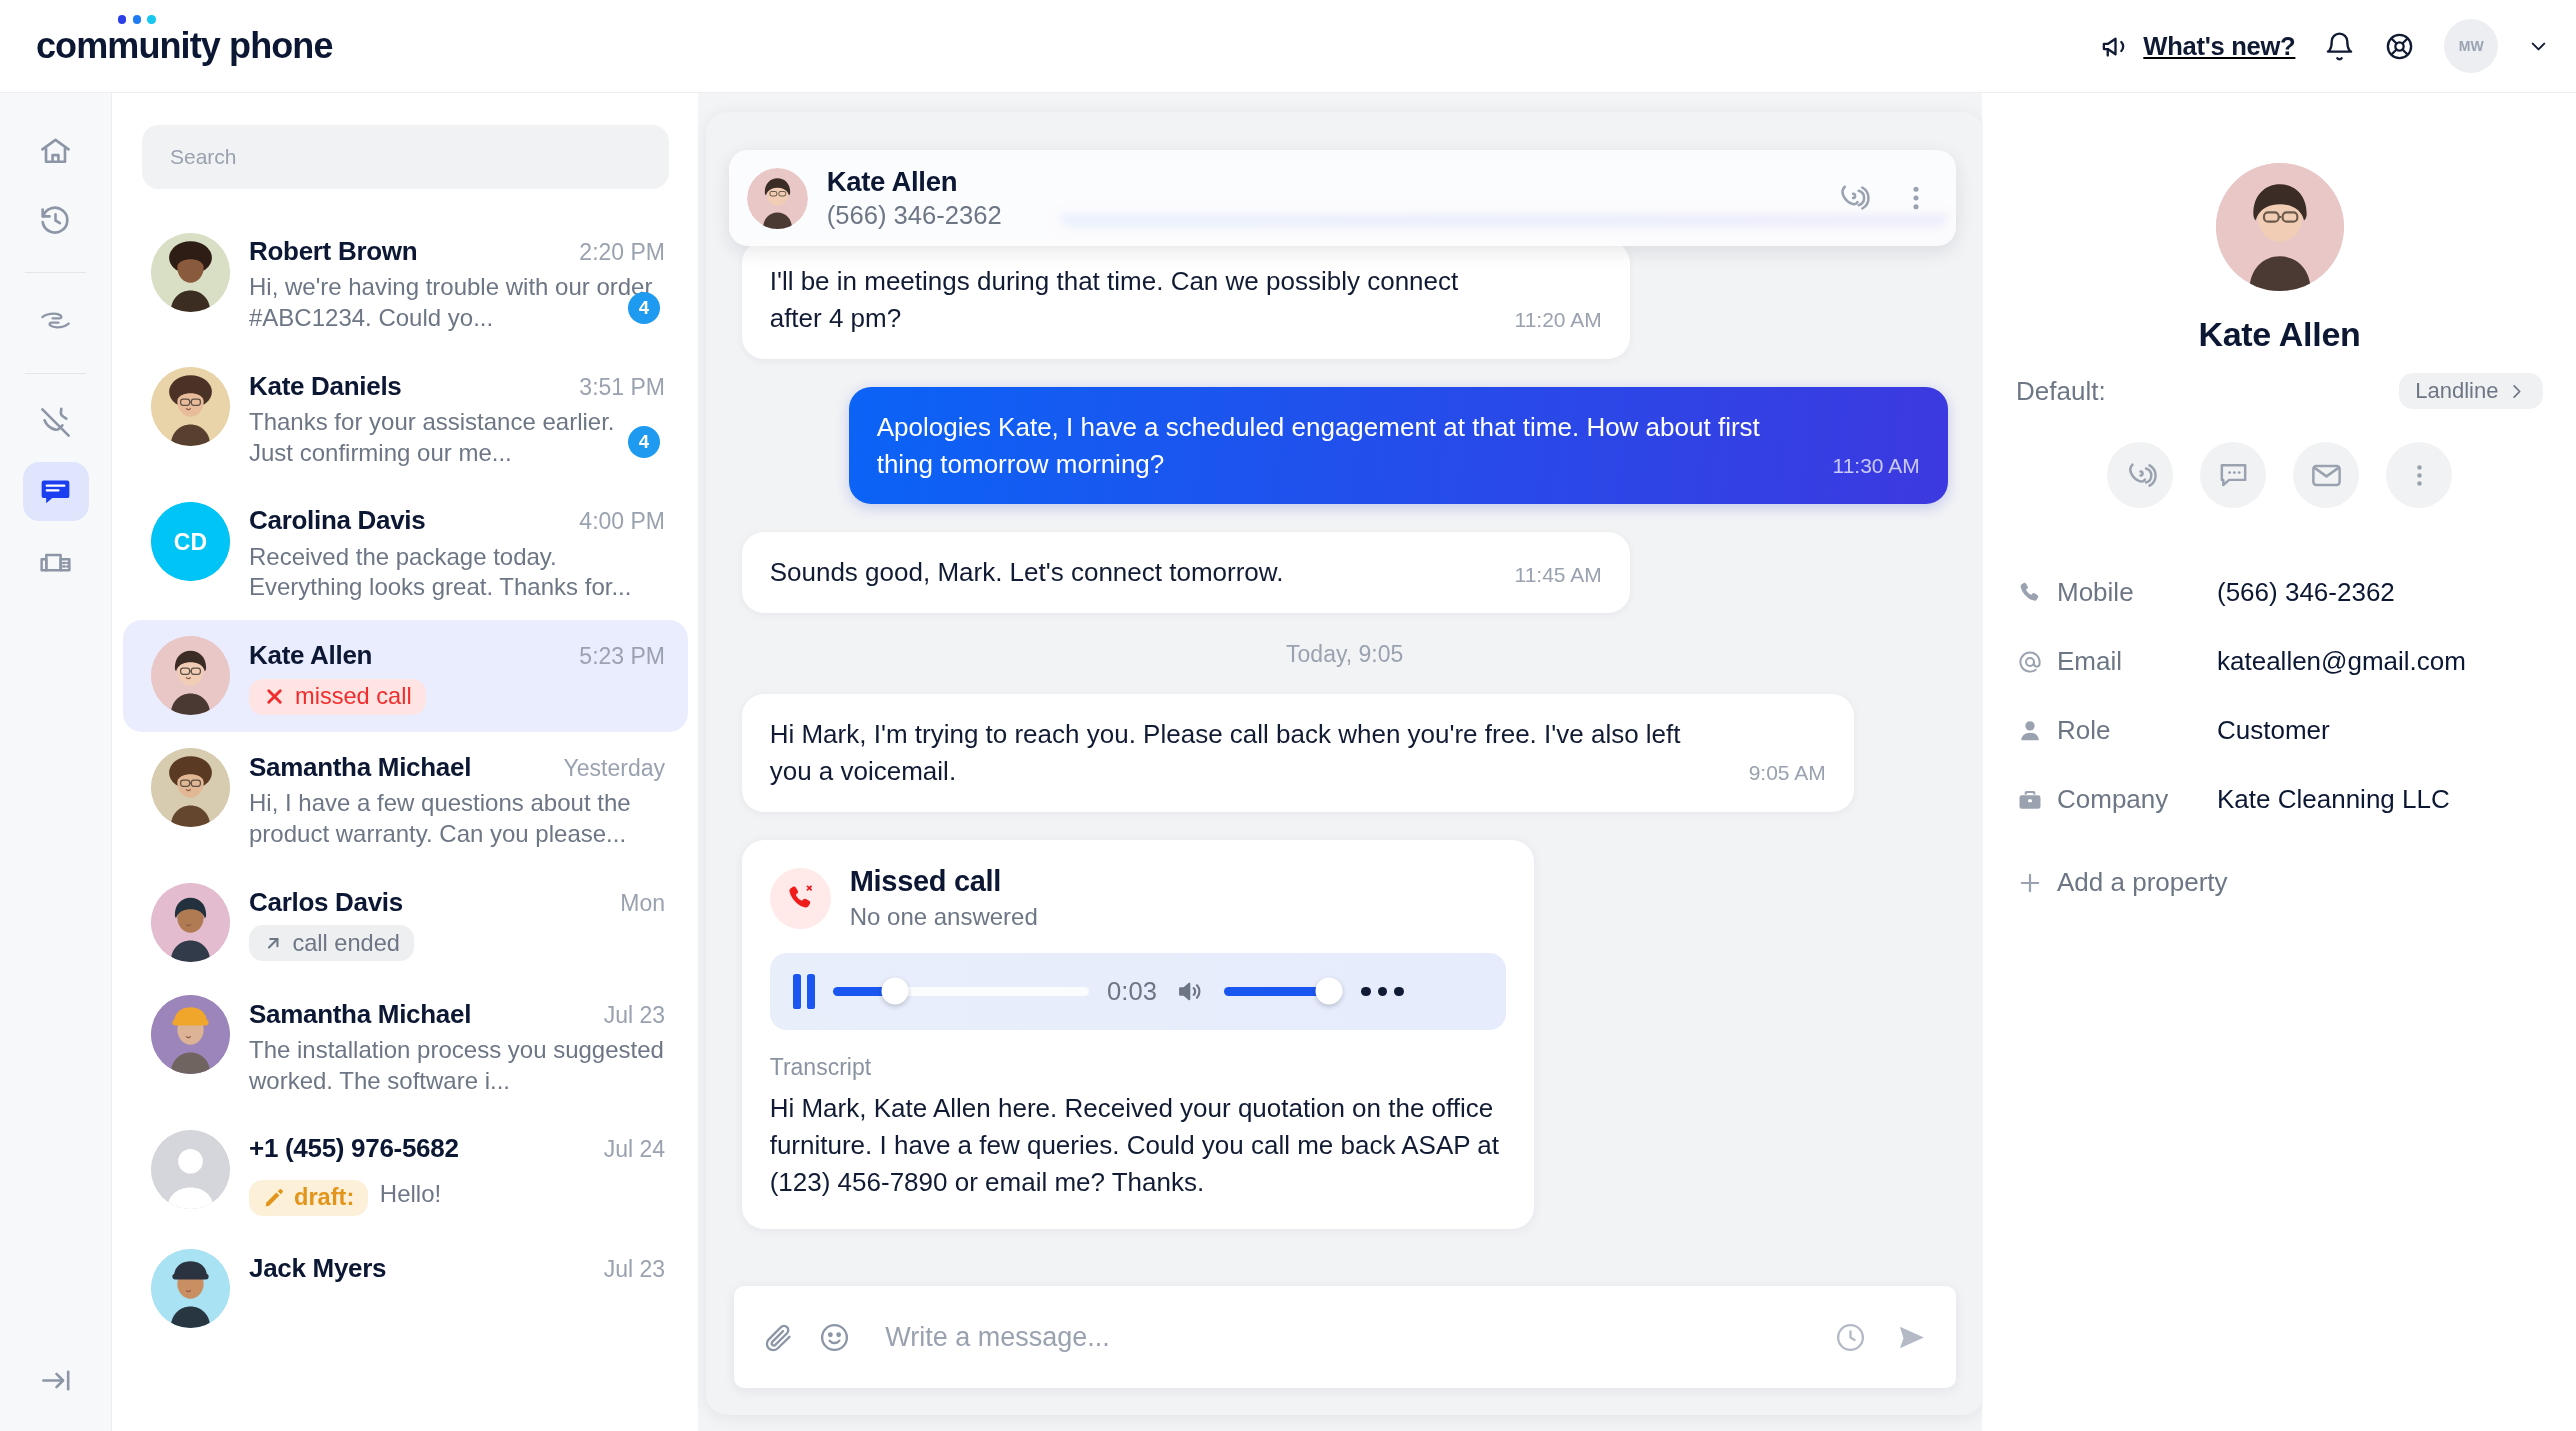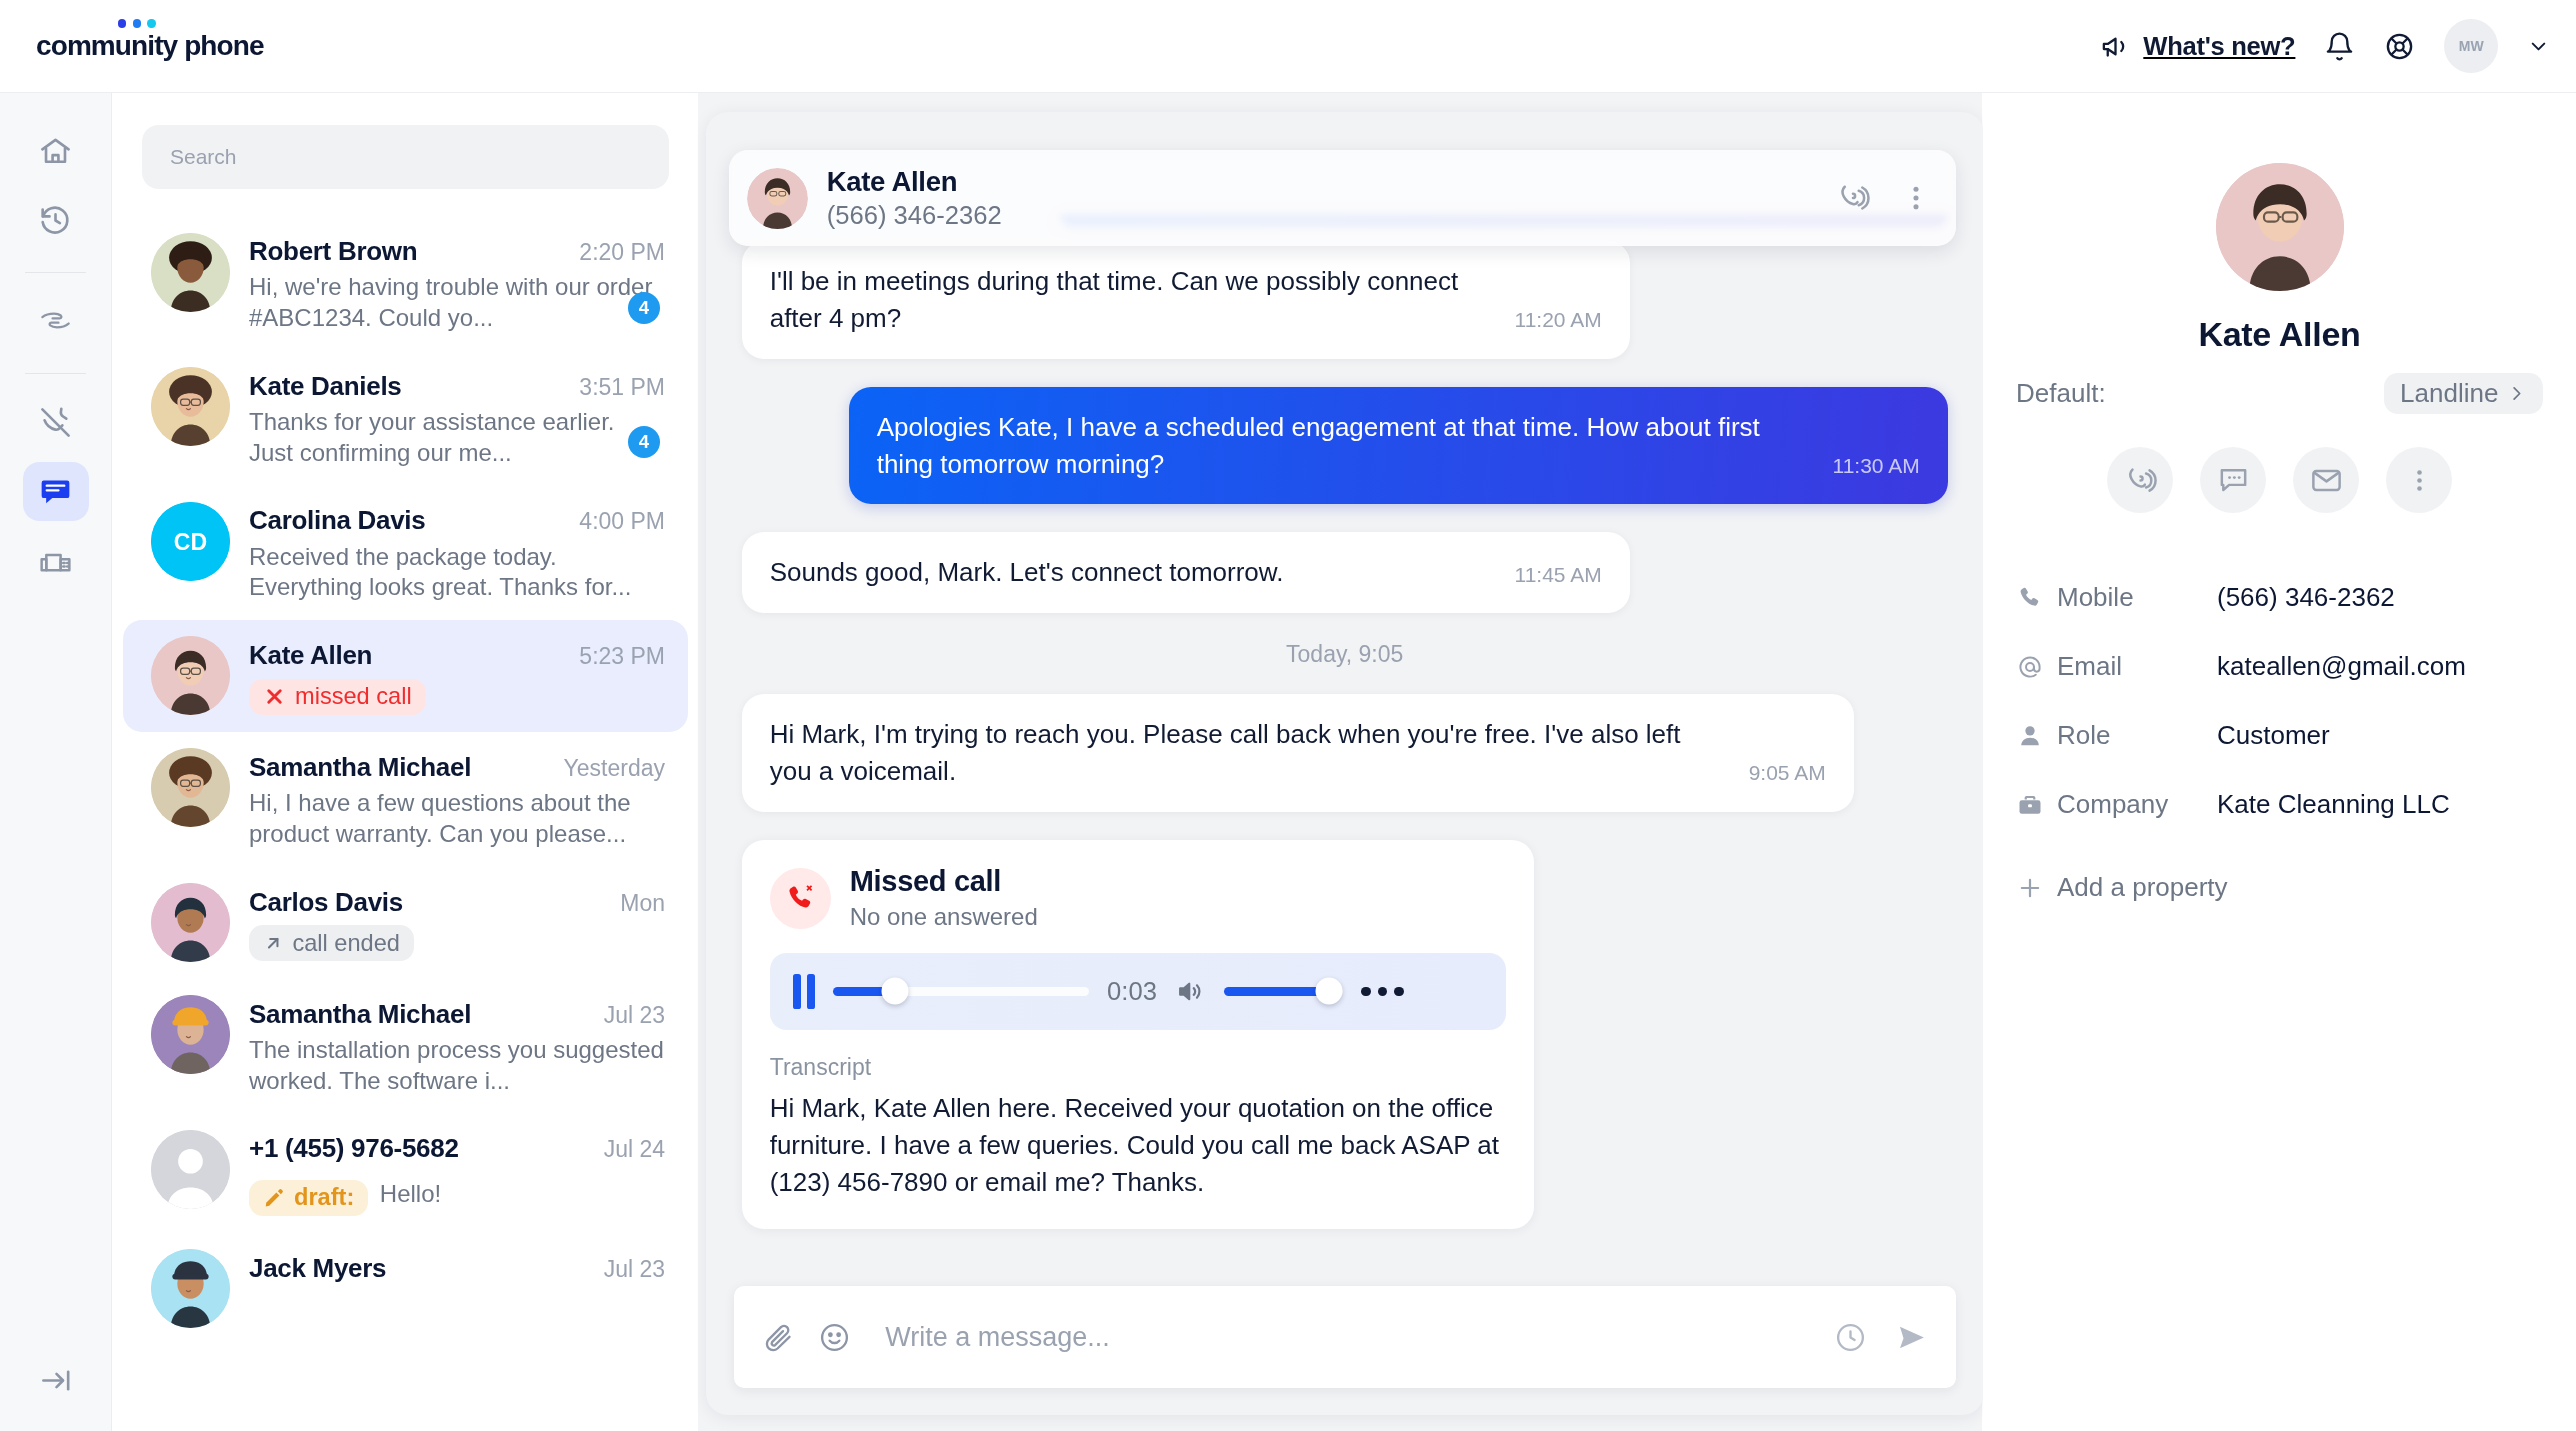--- a/index.html
+++ b/index.html
@@ -15,21 +15,21 @@
   #topbar {
     position: absolute; top: 0; left: 0; width: 2576px; height: 93px;
     background: #ffffff;
     border-bottom: 1.3px solid #eceef1;
     display: flex; align-items: center; justify-content: space-between;
     padding: 0 25.6px 0 36px;
     z-index: 40;
   }
   #logo { display: flex; align-items: flex-end; gap: 0; position: relative; }
   #logo .word {
-    font-size: 28px; font-weight: 700; letter-spacing: -0.9px;
+    font-size: 36px; font-weight: 700; letter-spacing: -0.9px;
     color: #0c1733; line-height: 1;
   }
   #logo .dots { position: absolute; left: 82px; top: -12.8px; display: flex; gap: 6.4px; }
   #logo .dots i { display: block; width: 8.3px; height: 8.3px; border-radius: 50%; }
 
   #topright { display: flex; align-items: center; gap: 29px; }
   .whatsnew { display: flex; align-items: center; gap: 12px; cursor: pointer; text-decoration: underline; }
   .whatsnew .lbl { font-size: 25.6px; font-weight: 700; color: #101a33; letter-spacing: -0.3px; }
   .iconbtn { display: flex; align-items: center; justify-content: center; cursor: pointer; }
   #avatar-mw {
@@ -219,21 +219,21 @@
   #contact .cname {
     text-align: center; font-size: 34px; font-weight: 700; color: #0c1733;
     margin-top: 24px; letter-spacing: -0.3px;
   }
   #contact .cdefault {
     display: flex; align-items: center; justify-content: space-between; gap: 12.8px; margin-top: 19px;
   }
   #contact .cdefault .lab { font-size: 26px; color: #6d7685; }
   #contact .cdefault .pill {
     background: #f0f1f3; border-radius: 14px; padding: 5.1px 16.6px;
-    font-size: 26px; color: #6d7685; display: flex; align-items: center; gap: 9px; cursor: pointer;
+    font-size: 22px; color: #6d7685; display: flex; align-items: center; gap: 9px; cursor: pointer;
   }
   #cactions { display: flex; justify-content: center; gap: 27px; margin-top: 33px; }
   #cactions .cbtn {
     width: 66px; height: 66px; border-radius: 50%; background: #f1f2f4;
     display: flex; align-items: center; justify-content: center; cursor: pointer;
   }
   #cprops { margin-top: 50px; }
   .prow { display: flex; align-items: center; height: 69px; }
   .prow .pico { width: 41px; flex: 0 0 41px; display: flex; align-items: center; }
   .prow .plabel { flex: 0 0 160px; font-size: 26px; color: #6d7685; }

